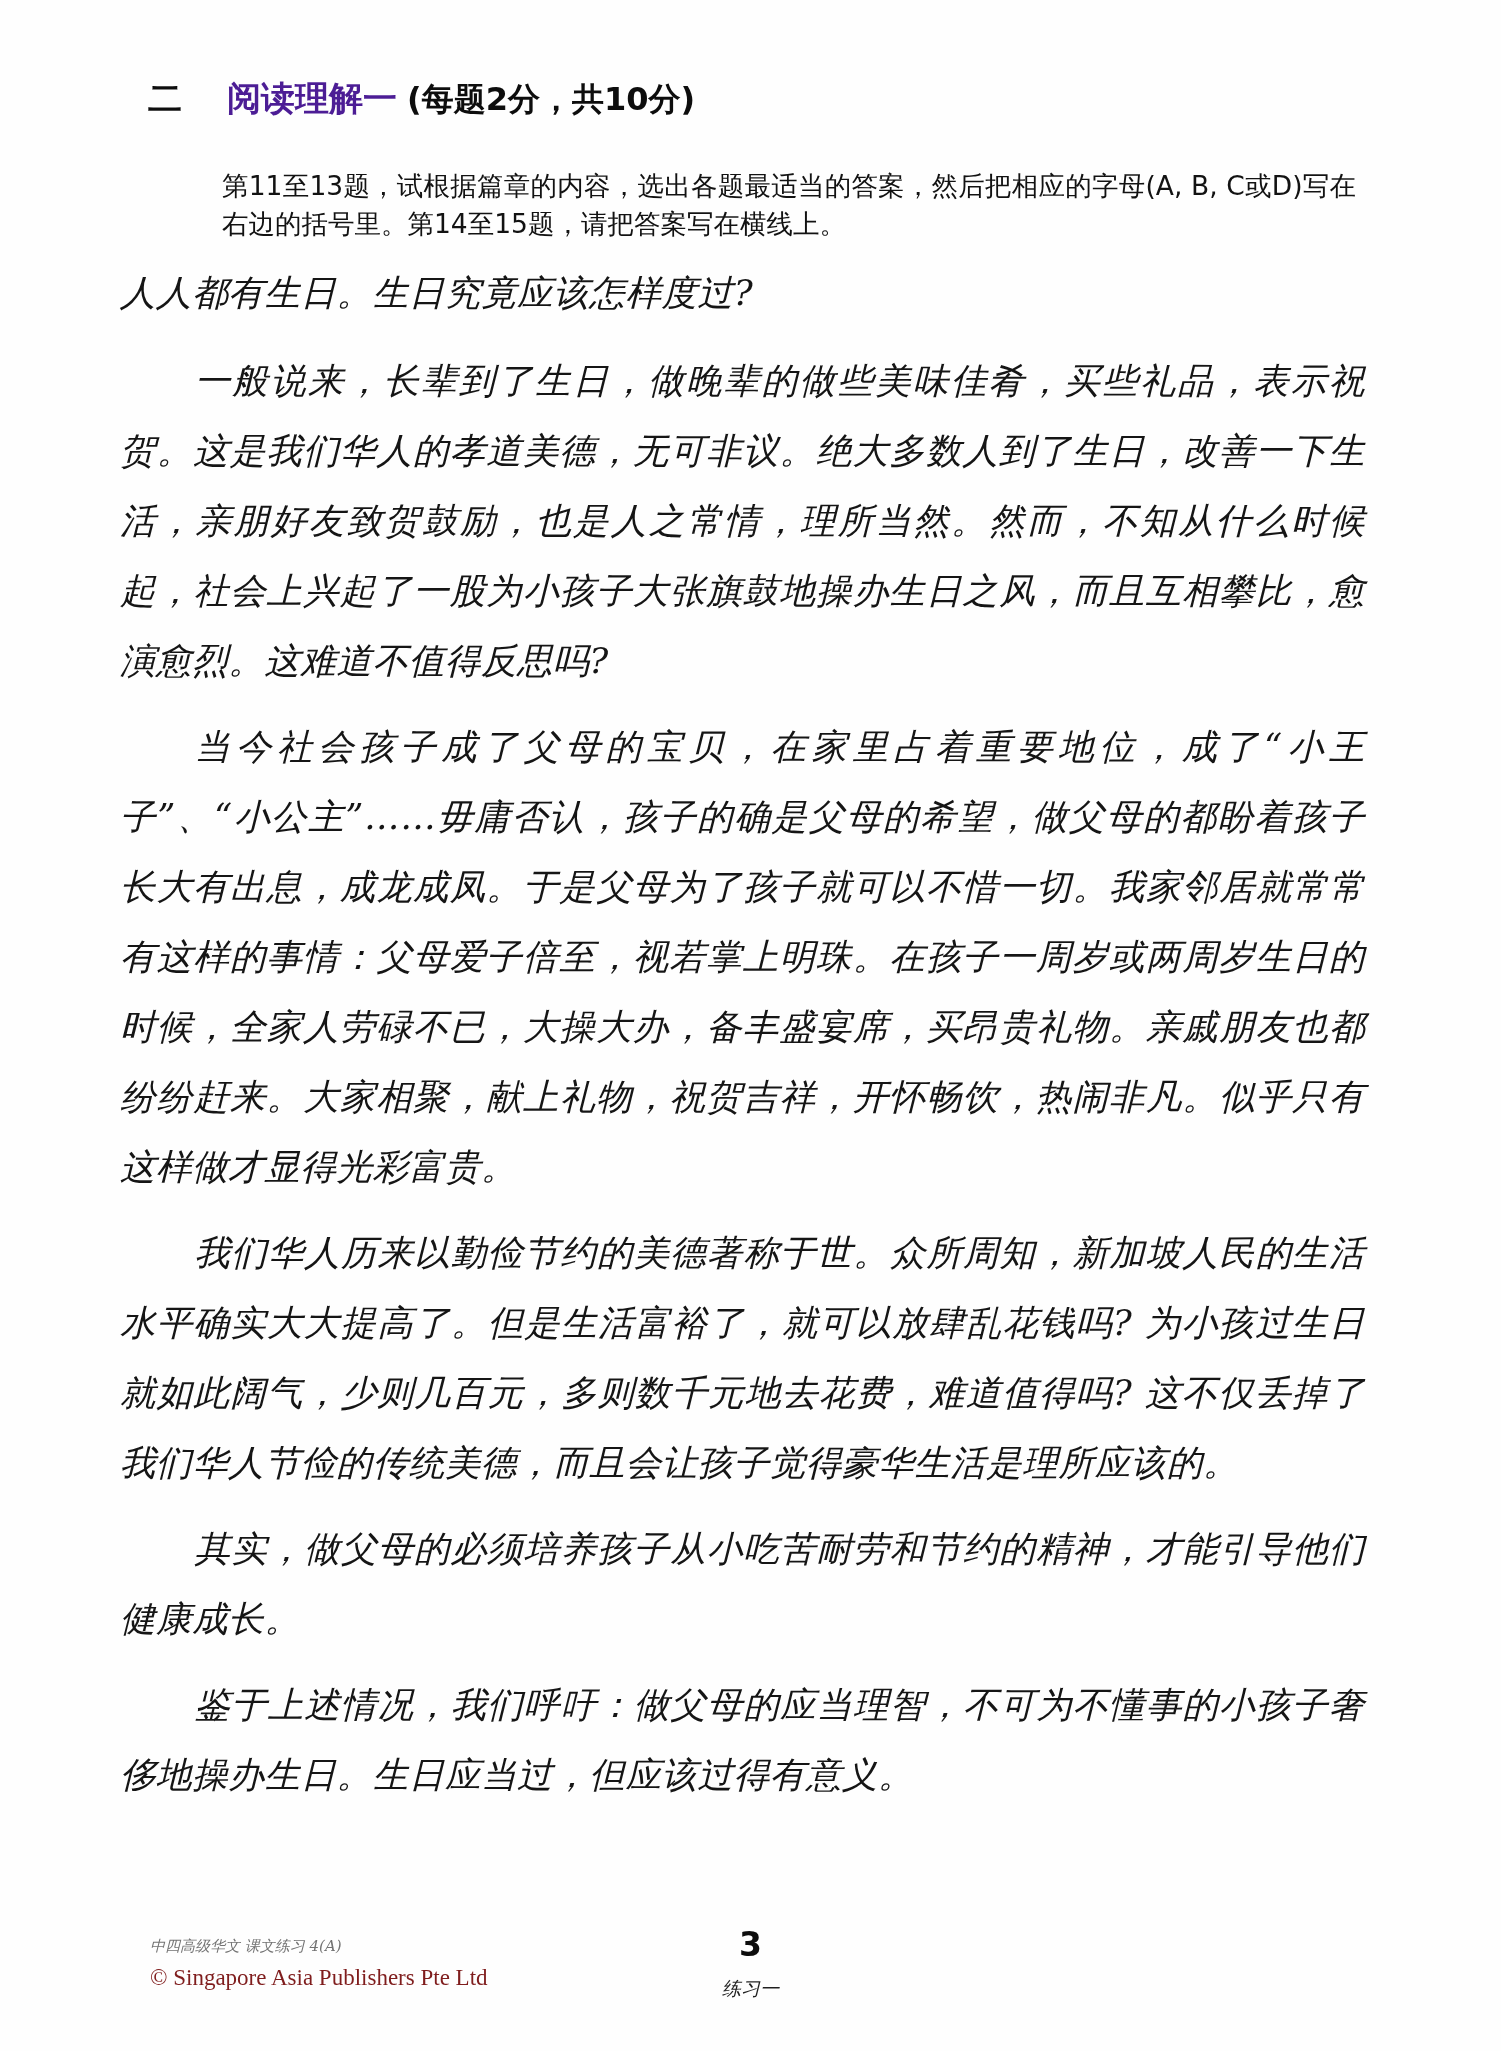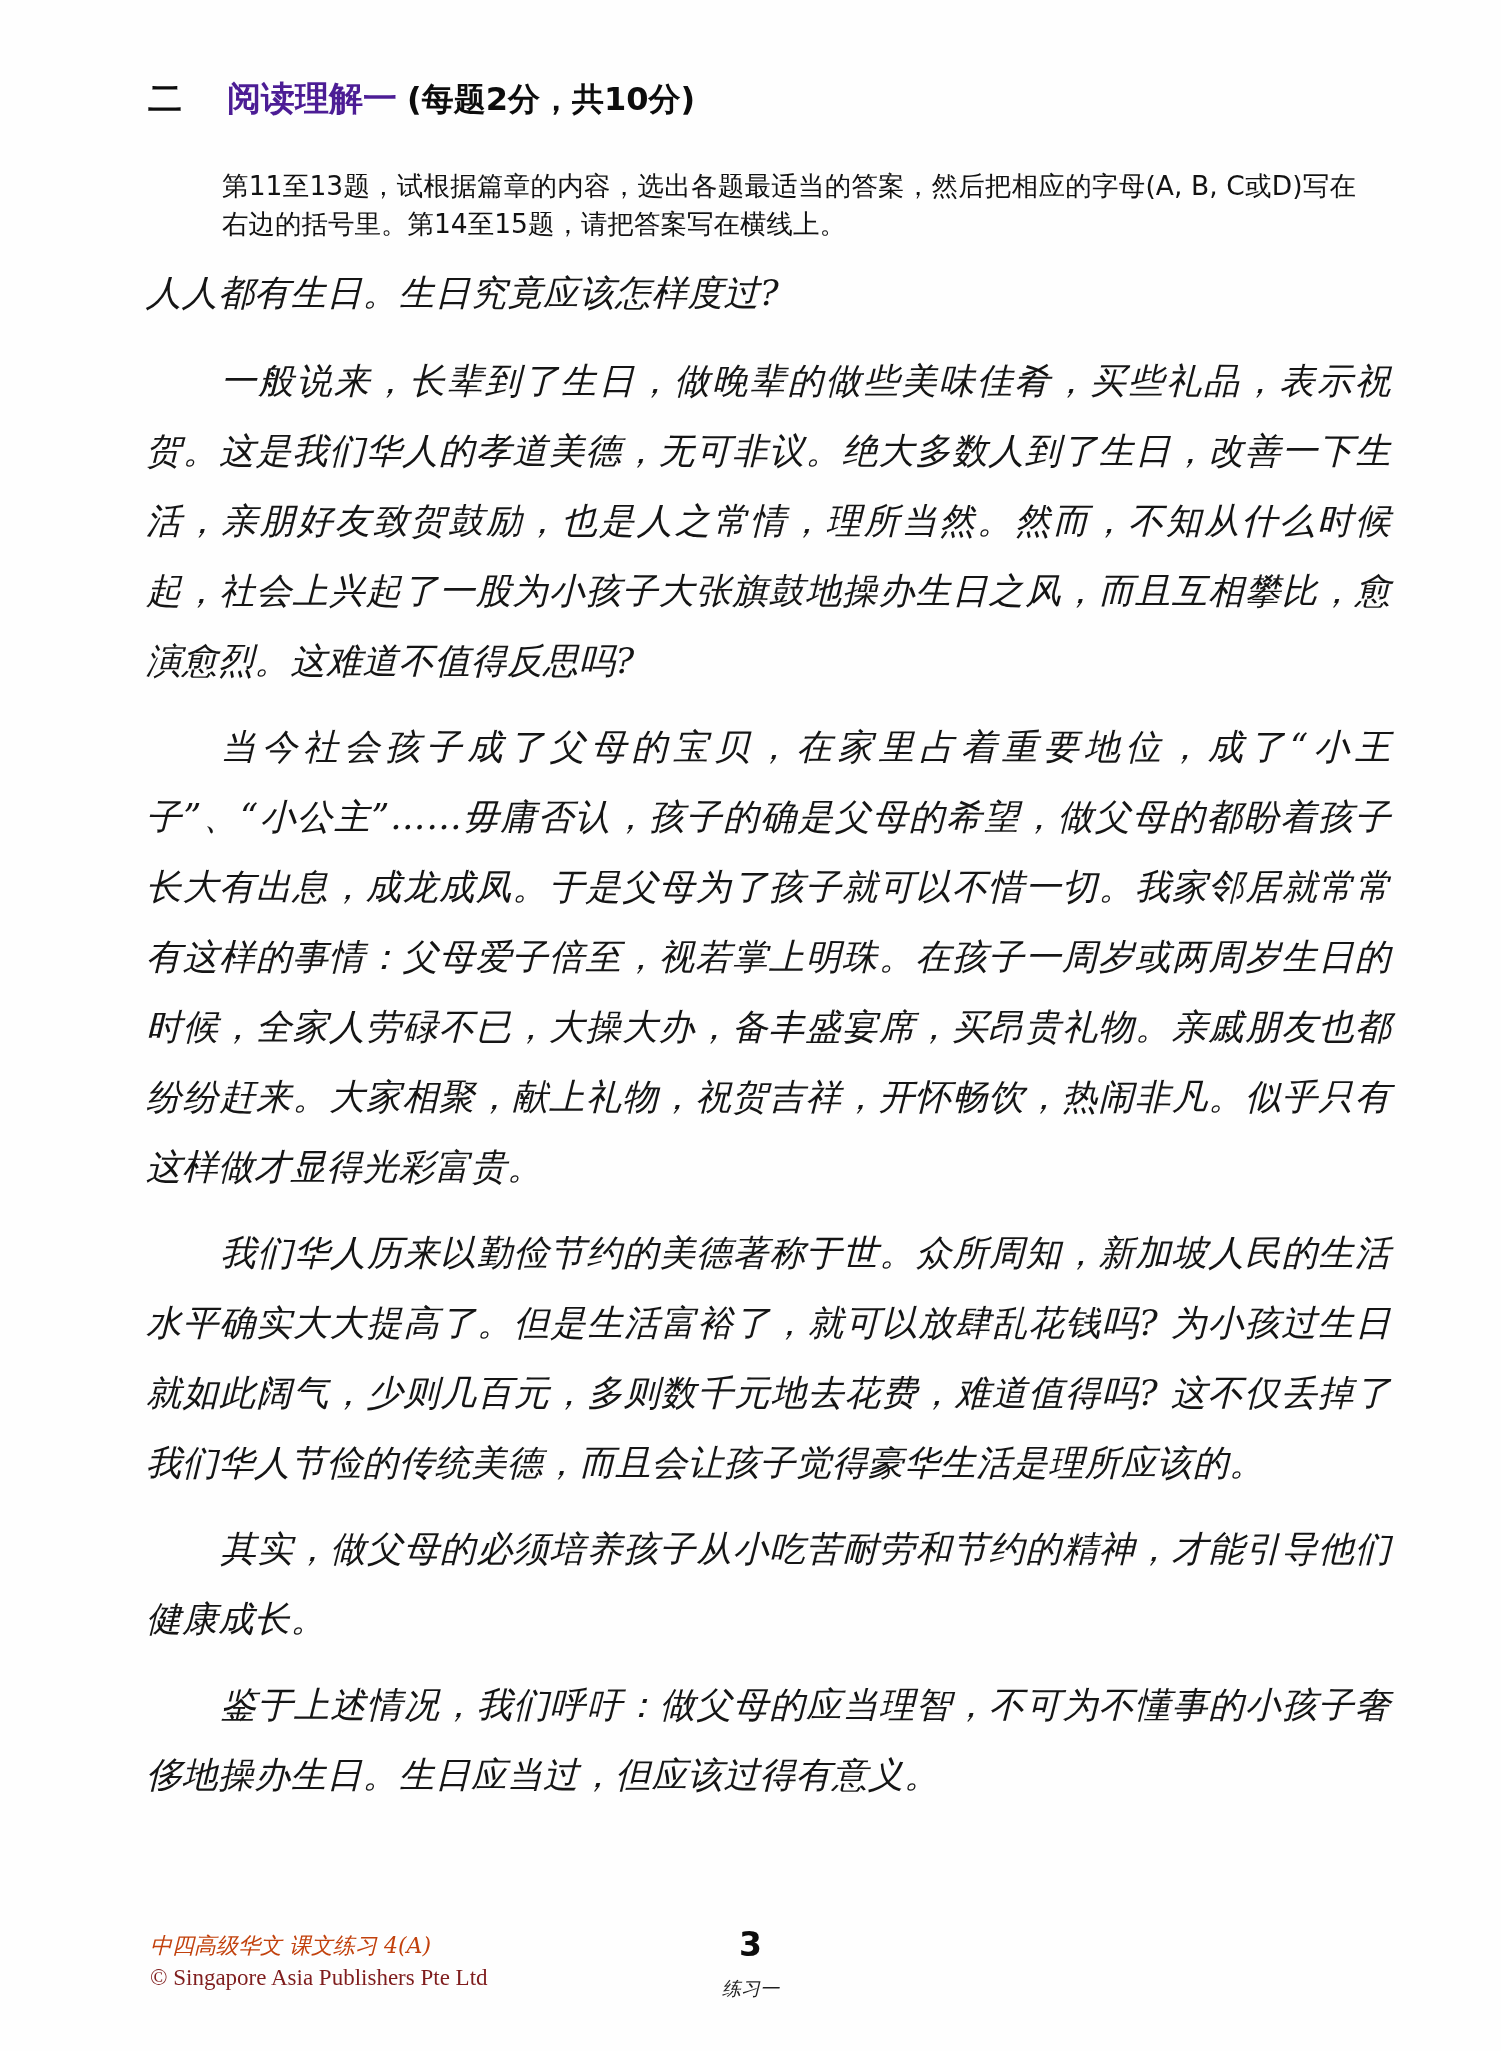--- a/index.html
+++ b/index.html
@@ -66,21 +66,21 @@
     line-height: 38px;
     color: #121212;
     text-align: justify;
     text-justify: inter-character;
     margin-top: 36px;
   }
 
   
   .passage {
     position: absolute;
-    left: 146px;
+    left: 120px;
     top: 258px;
     width: 1245px;
   }
   .para {
     font-family: "DejaVu Serif", "Liberation Serif", serif;
     font-size: 35.5px;
     line-height: 70px;
     color: #151515;
     text-align: justify;
     text-justify: inter-character;
@@ -100,22 +100,22 @@
 
   
   .footer-left {
     position: absolute;
     left: 150px;
     top: 1931px;
     line-height: 30px;
   }
   .footer-line1 {
     font-family: "DejaVu Serif", "Liberation Serif", serif;
-    font-size: 22px;
-    color: #c2410c;
+    font-size: 15px;
+    color: #737373;
     font-style: italic;
   }
   .footer-line2 {
     font-family: "Liberation Serif", "DejaVu Serif", serif;
     font-size: 23px;
     color: #7f1d1d;
     margin-top: 2px;
   }
   .footer-center {
     position: absolute;

